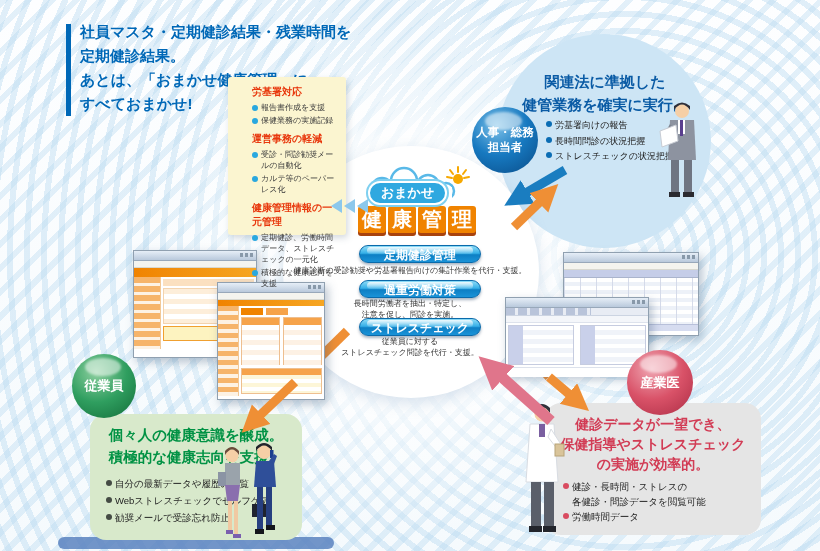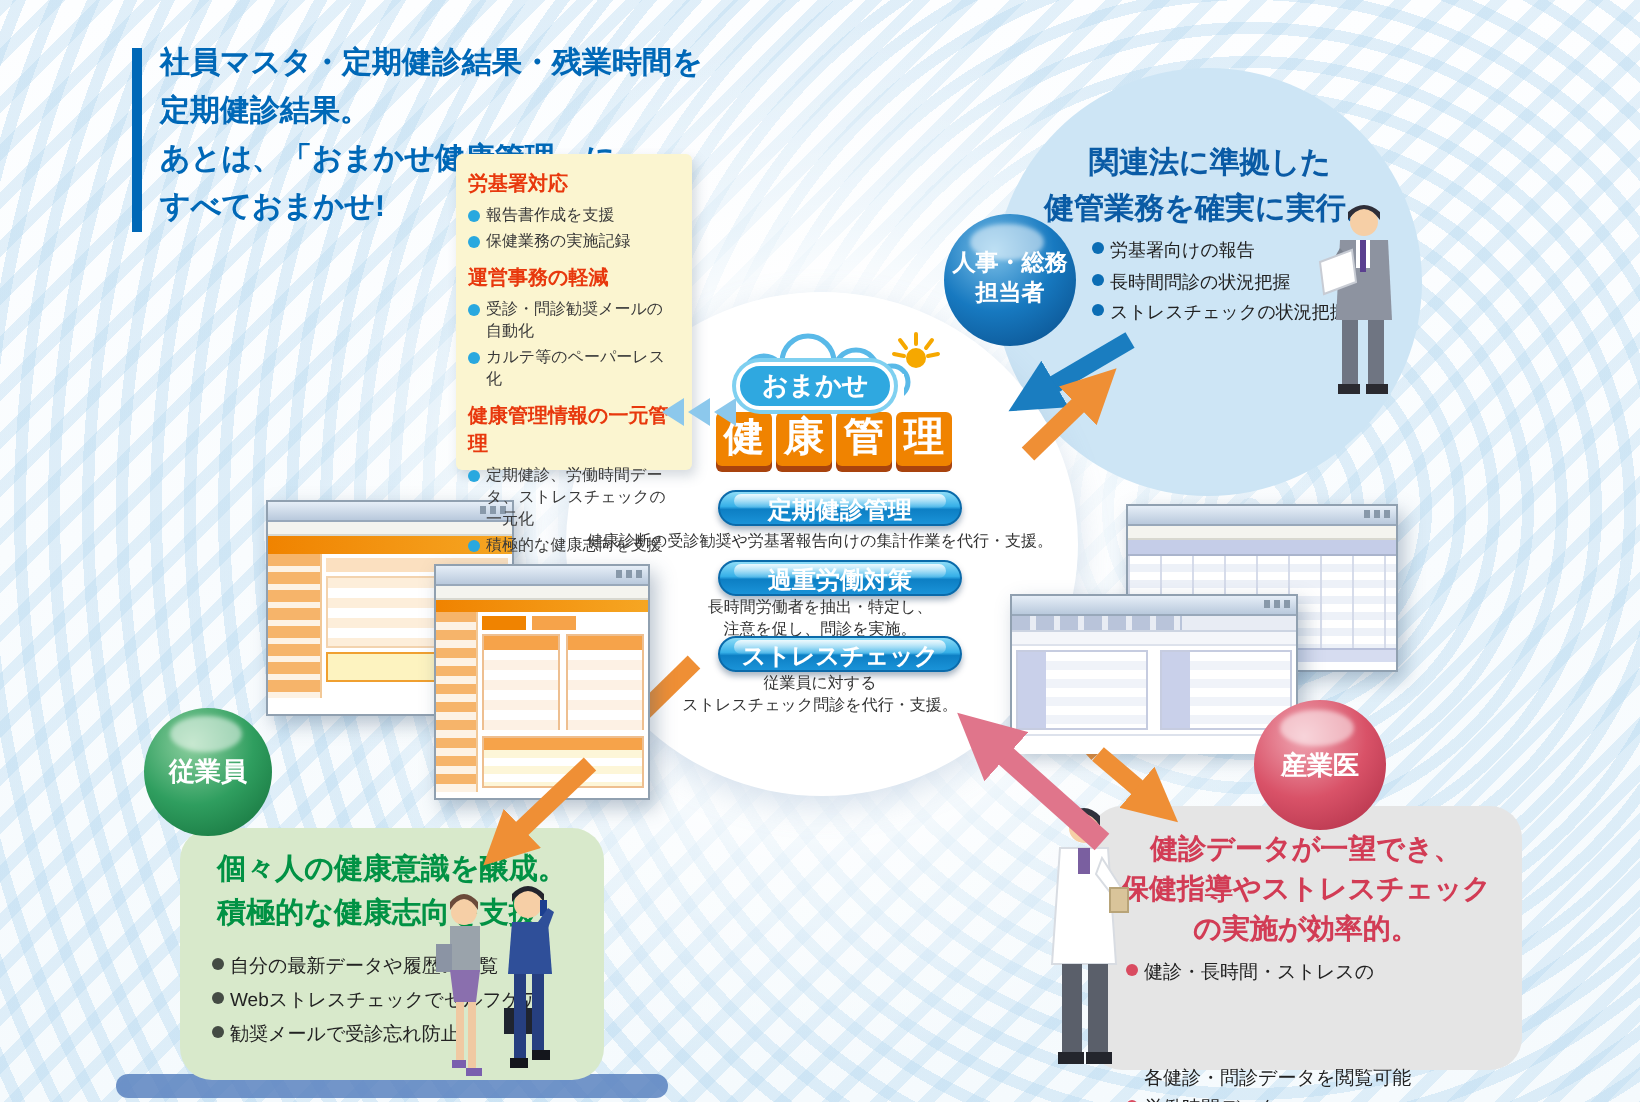--- a/index.html
+++ b/index.html
@@ -12,21 +12,21 @@
       radial-gradient(circle at 410px 272px, rgba(255,255,255,.96) 0 115px, rgba(255,255,255,.55) 160px, rgba(255,255,255,0) 265px),
       repeating-radial-gradient(circle at 625px 255px, rgba(183,217,240,.42) 0 6px, rgba(255,255,255,0) 6px 17px),
       repeating-linear-gradient(135deg, rgba(183,217,240,.38) 0 6px, rgba(255,255,255,0) 6px 17px),
       linear-gradient(#fdfeff,#f5fafd);}
   
   .intro{left:66px;top:20px;z-index:4;}
   .intro-bar{position:absolute;left:0;top:4px;width:5px;height:92px;background:#0068b7;}
   .intro-lines{margin-left:14px;font-size:15px;font-weight:bold;color:#0068b7;line-height:24px;white-space:nowrap;}
   
   .feat-box{left:228px;top:77px;width:118px;height:158px;background:#fbf5d0;border-radius:3px;
-    box-shadow:2px 3px 6px rgba(90,110,130,.25);padding:8px 8px 0 6px;box-sizing:border-box;z-index:4;}
+    box-shadow:2px 3px 6px rgba(90,110,130,.25);padding:8px 8px 0 24px;box-sizing:border-box;z-index:4;}
   .fb-h{font-size:10px;font-weight:bold;color:#e8380d;margin:6px 0 3px;}
   .fb-h.first{margin-top:0;}
   .fb-item{position:relative;padding-left:9px;font-size:8px;line-height:11px;color:#3a3a3a;margin-bottom:2px;}
   .fb-item .dot{position:absolute;left:0;top:2.5px;}
   .dot{display:inline-block;width:6px;height:6px;border-radius:50%;}
   
   .hr-circle{left:497px;top:34px;width:214px;height:214px;border-radius:50%;background:#cde5f5;z-index:1;}
   .hr-title{left:505px;top:70px;width:200px;text-align:center;font-size:15px;font-weight:bold;
     color:#0a5ba5;line-height:23px;z-index:4;white-space:nowrap;}
   .hr-bullets{left:546px;top:118px;z-index:4;}
@@ -62,21 +62,21 @@
   .emp-box{left:90px;top:414px;width:212px;height:126px;background:#d8e9cb;border-radius:16px;
     padding-top:10px;box-sizing:border-box;z-index:4;}
   .emp-title{text-align:center;font-size:14.5px;font-weight:bold;color:#019244;line-height:22px;white-space:nowrap;}
   .emp-bullets{margin:7px 0 0 16px;}
   .emp-bullets .b-row{font-size:9.5px;line-height:17px;color:#222;}
   .phys-box{left:545px;top:403px;width:216px;height:132px;background:#e5e5e5;border-radius:16px;
     padding-top:11px;box-sizing:border-box;z-index:4;}
   .phys-title{text-align:center;font-size:14px;font-weight:bold;color:#d23c55;line-height:20px;white-space:nowrap;}
   .phys-bullets{margin:5px 0 0 18px;}
   .phys-bullets .b-row{font-size:9.5px;line-height:15px;color:#222;}
-  .b-cont{padding-left:9px;font-size:9.5px;line-height:15px;color:#222;white-space:nowrap;margin-top:38px;}
+  .b-cont{padding-left:9px;font-size:9.5px;line-height:15px;color:#222;white-space:nowrap;}
   .ground{left:58px;top:537px;width:276px;height:12px;background:#5a82c0;border-radius:6px;opacity:.85;z-index:1;}
   
   .window{position:absolute;background:#fff;border:1px solid #90a0b0;box-shadow:3px 4px 9px rgba(60,90,120,.35);z-index:3;}
   .win-tb{height:9px;background:linear-gradient(#e6eef7,#b9c9dc);border-bottom:1px solid #98a8ba;position:relative;}
   .win-tb::after{content:"";position:absolute;right:2px;top:2px;width:14px;height:4px;
     background:repeating-linear-gradient(90deg,#8899aa 0 3px,transparent 3px 5px);}
   .win-mb{height:6px;background:#f4f4ef;border-bottom:1px solid #d8d8d0;}
   .sa-banner{height:9px;background:linear-gradient(90deg,#f08300,#f6a623);}
   .sa-body{display:flex;height:72px;}
   .sa-side{width:26px;background:#fdf2e4;border-right:1px solid #f2c896;

